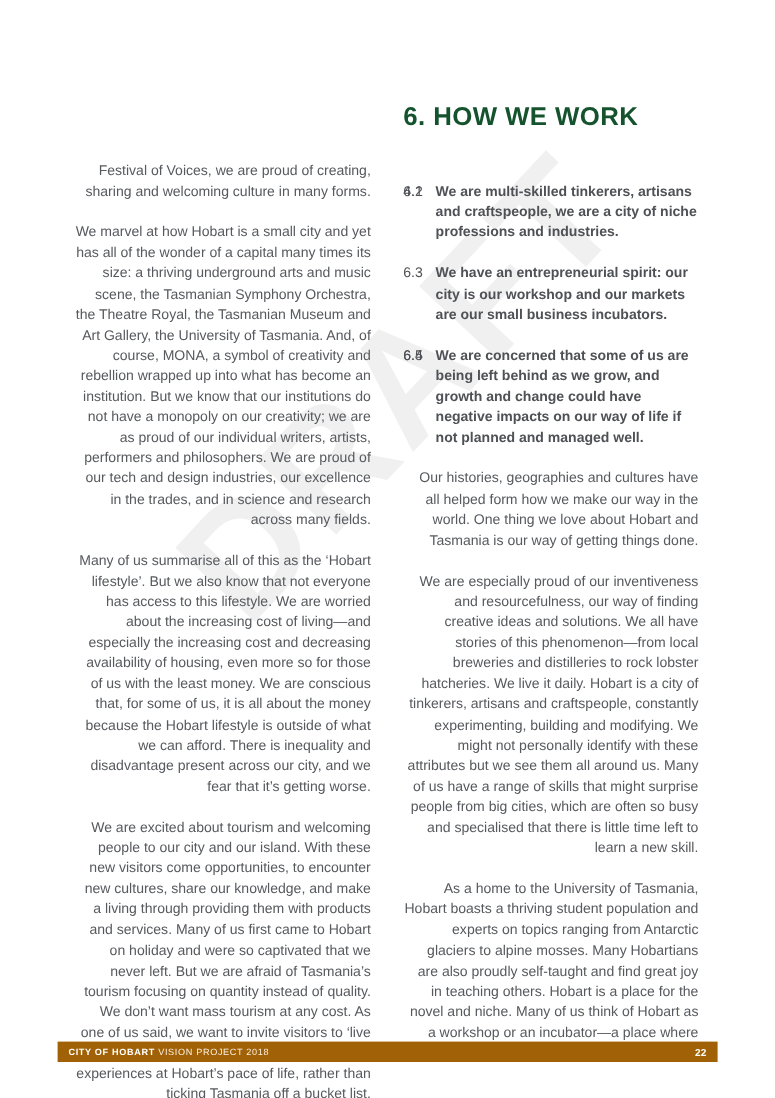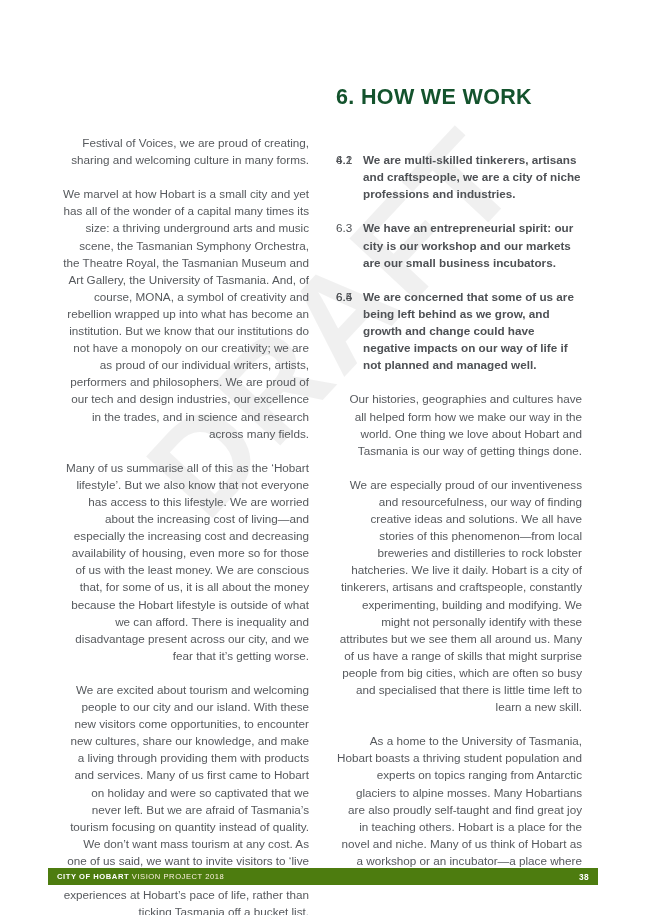--- a/index.html
+++ b/index.html
@@ -101,21 +101,21 @@
     color: #4e5155;
   }
 
   
   #footer-bar {
     position: absolute;
     left: 48px;
     top: 868px;
     width: 550px;
     height: 17px;
-    background: #4d7c0f;
+    background: #a16207;
     z-index: 3;
     display: flex;
     align-items: center;
     justify-content: space-between;
     box-sizing: border-box;
     padding: 0 9px;
   }
   #footer-text {
     font-size: 7.6px;
     letter-spacing: 0.55px;
@@ -174,14 +174,14 @@
     <p class="para">We are especially proud of our inventiveness and resourcefulness, our way of finding creative ideas and solutions. We all have stories of this phenomenon—from local breweries and distilleries to rock lobster hatcheries. We live it daily. Hobart is a city of tinkerers, artisans and craftspeople, constantly experimenting, building and modifying. We might not personally identify with these attributes but we see them all around us. Many of us have a range of skills that might surprise people from big cities, which are often so busy and specialised that there is little time left to learn a new skill.</p>
     <p class="para">As a home to the University of Tasmania, Hobart boasts a thriving student population and experts on topics ranging from Antarctic glaciers to alpine mosses. Many Hobartians are also proudly self-taught and find great joy in teaching others. Hobart is a place for the novel and niche. Many of us think of Hobart as a workshop or an incubator—a place where new ideas can be tested and then taken to</p>
   </div>
 
 </div>
 
 <div id="footer-bar">
   <div id="footer-text">
     <span class="brand">CITY OF HOBART</span><span>&nbsp;</span><span class="subtitle">VISION PROJECT 2018</span>
   </div>
-  <div id="footer-page-number">38</div>
+  <div id="footer-page-number">22</div>
 </div>
 
 </body></html>

